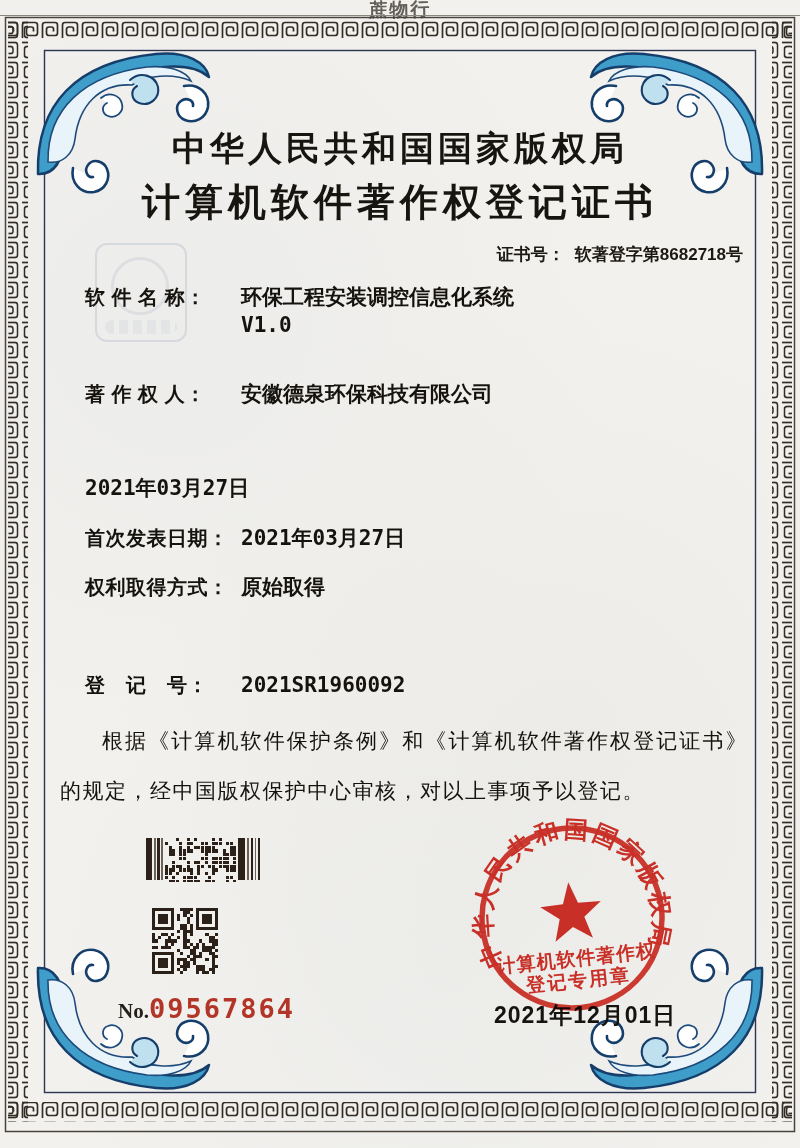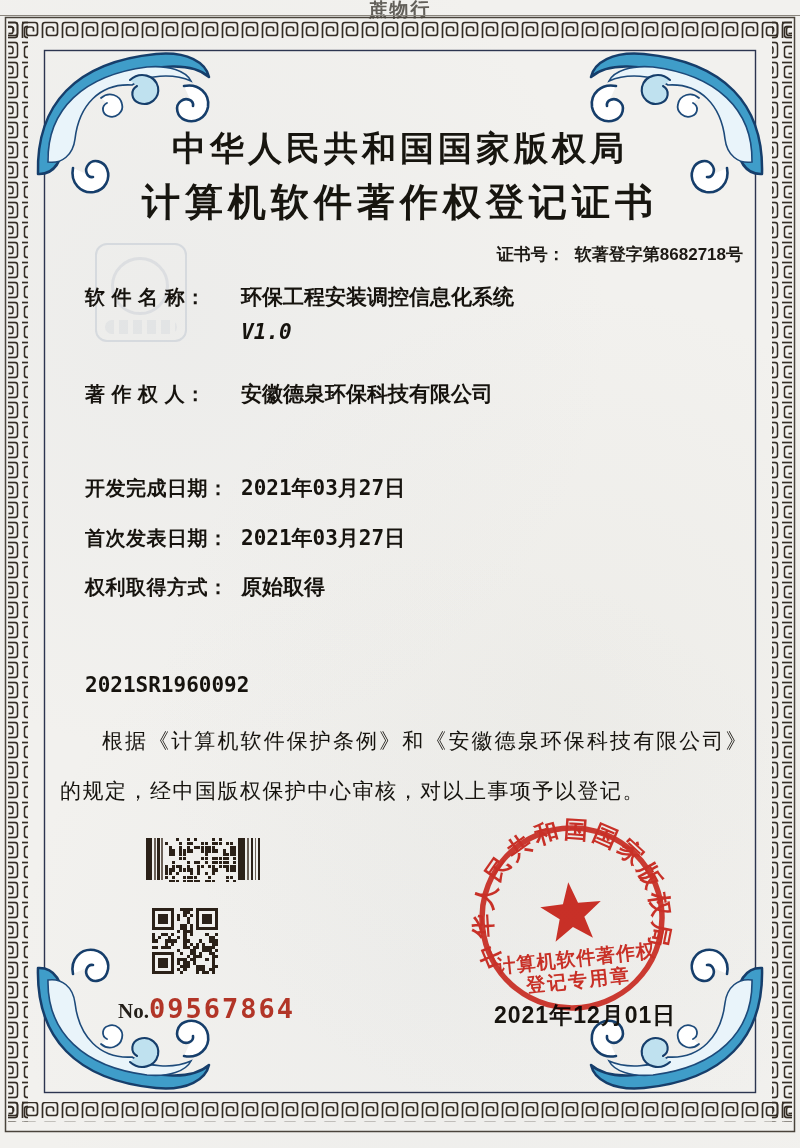--- a/index.html
+++ b/index.html
@@ -46,21 +46,21 @@
   .field-row{position:absolute;left:85px;width:670px;display:flex;z-index:3;}
   .field-label{
     width:156px;flex-shrink:0;font-size:20px;font-weight:bold;color:#16130e;
     letter-spacing:.5px;white-space:nowrap;
   }
   .field-value{
     font-size:21px;font-weight:bold;color:#16130e;
     font-family:"DejaVu Sans Mono","Liberation Sans",monospace;
     white-space:nowrap;line-height:1.3;
   }
-  .field-value .line2{display:block;margin-top:8px;font-style:italic;}
+  .field-value .line2{display:block;margin-top:1px;}
   .statement{
     position:absolute;left:60px;top:716px;width:688px;z-index:3;
     font-family:"Liberation Serif", serif;
     font-size:21px;line-height:50px;letter-spacing:1.5px;color:#16130e;
     text-indent:2em;margin:0;text-align:justify;
   }
   .barcode{position:absolute;left:146px;top:836px;width:117px;height:46px;z-index:3;}
   .qrcode{position:absolute;left:152px;top:908px;width:66px;height:66px;z-index:3;}
   .serial{position:absolute;left:118px;top:993px;z-index:3;font-size:21px;}
   .serial .no{font-family:"Liberation Serif",serif;font-weight:bold;color:#241f19;margin-right:0;}
@@ -132,36 +132,36 @@
     <span class="field-value">
       <span>环保工程安装调控信息化系统</span>
       <span class="line2">V1.0</span>
     </span>
   </div>
   <div class="field-row" style="top:381px">
     <span class="field-label">著 作 权 人：</span>
     <span class="field-value">安徽德泉环保科技有限公司</span>
   </div>
   <div class="field-row" style="top:475px">
-    <span class="field-label">开发完成日期：</span>
     <span class="field-value">2021年03月27日</span>
   </div>
   <div class="field-row" style="top:525px">
     <span class="field-label">首次发表日期：</span>
     <span class="field-value">2021年03月27日</span>
   </div>
   <div class="field-row" style="top:574px">
     <span class="field-label">权利取得方式：</span>
     <span class="field-value">原始取得</span>
   </div>
   <div class="field-row" style="top:672px">
+    <span class="field-label">登　记　号：</span>
     <span class="field-value">2021SR1960092</span>
   </div>
 
-  <p class="statement">根据《计算机软件保护条例》和《安徽德泉环保科技有限公司》的规定，经中国版权保护中心审核，对以上事项予以登记。</p>
+  <p class="statement">根据《计算机软件保护条例》和《计算机软件著作权登记证书》的规定，经中国版权保护中心审核，对以上事项予以登记。</p>
 
   <svg class="barcode" id="barcode" viewBox="0 0 117 46" shape-rendering="crispEdges">
       <rect x="0" y="2" width="6" height="42" fill="#2b2118"></rect>
       <rect x="8" y="2" width="1.5" height="42" fill="#6b6158"></rect>
       <rect x="11" y="2" width="2.5" height="42" fill="#2b2118"></rect>
       <rect x="15" y="2" width="1.5" height="42" fill="#6b6158"></rect>
       <rect x="19" y="5.8" width="3" height="3.2" fill="#2b2118"></rect>
       <rect x="19" y="28.6" width="3" height="3.2" fill="#2b2118"></rect>
       <rect x="19" y="32.4" width="3" height="3.2" fill="#2b2118"></rect>
       <rect x="19" y="36.199999999999996" width="3" height="3.2" fill="#2b2118"></rect>

